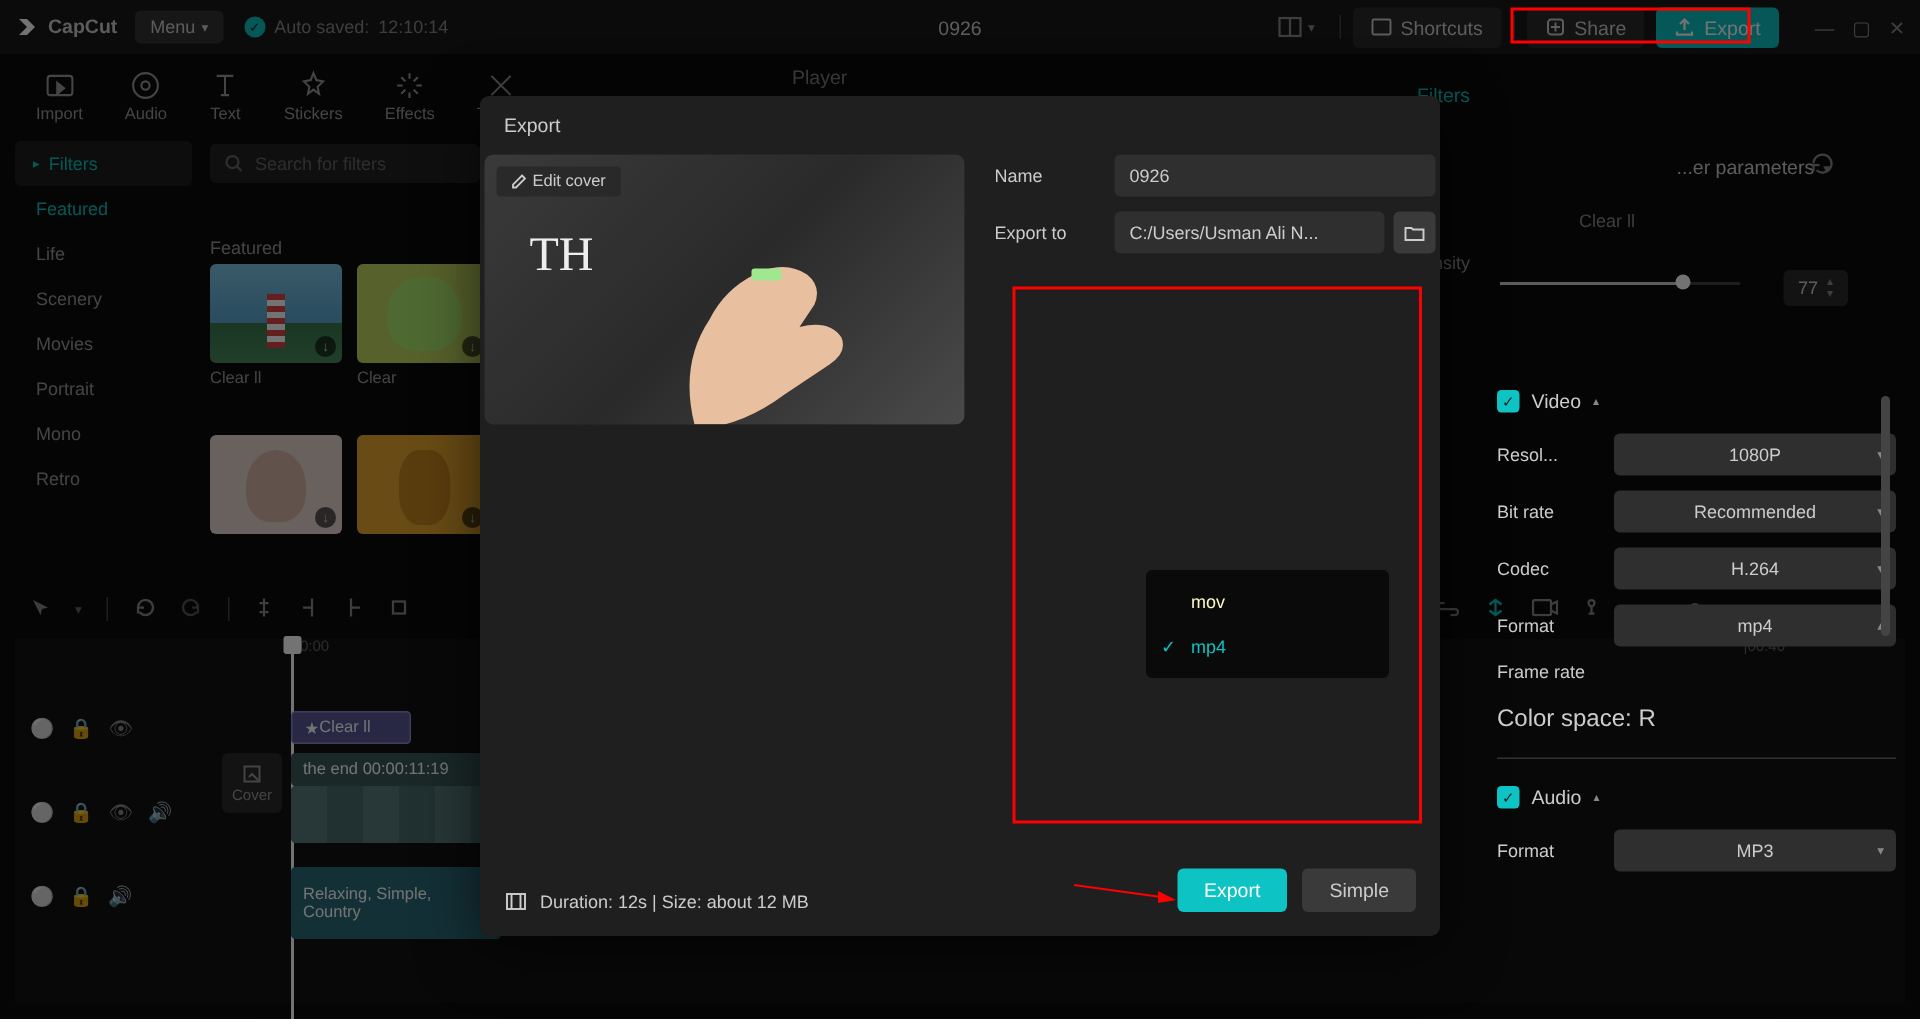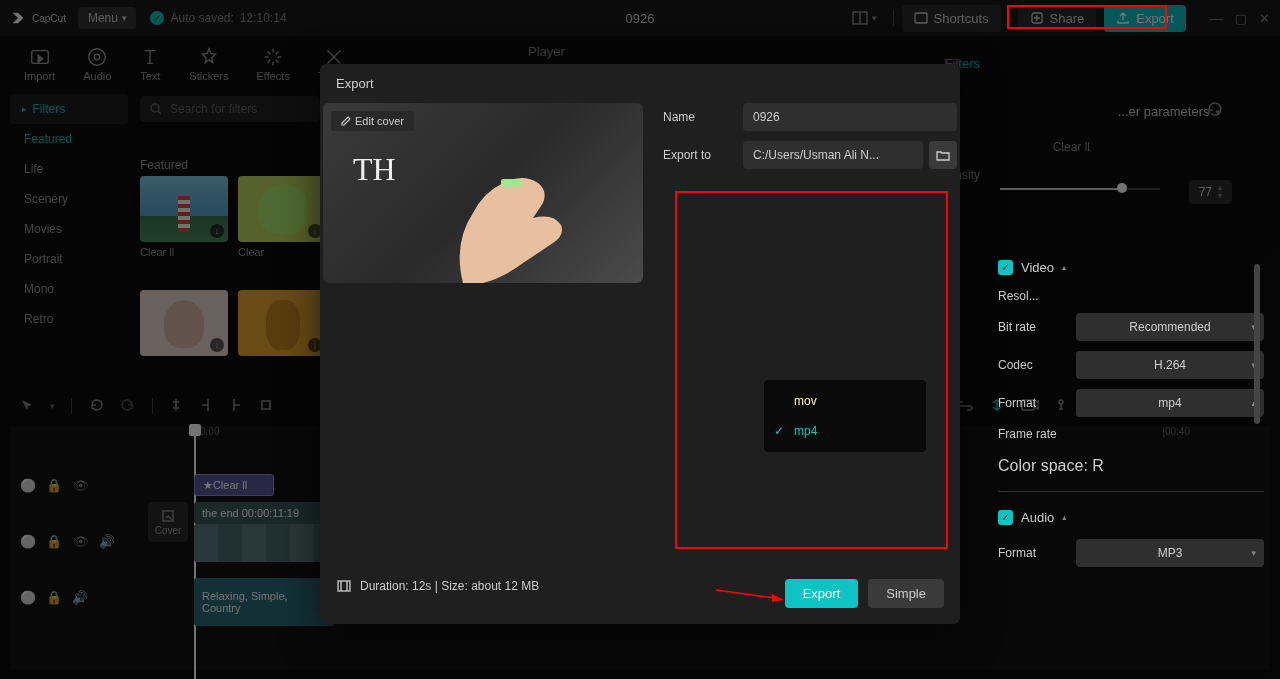--- a/index.html
+++ b/index.html
@@ -1,18 +1,18 @@
 <!DOCTYPE html>
 <html><head>
 <meta charset="utf-8">
 <style>
 *{margin:0;padding:0;box-sizing:border-box;font-family:-apple-system,BlinkMacSystemFont,"Segoe UI",sans-serif}
 body{background:#0d0d0d;width:1280px;height:679px;overflow:hidden;color:#ccc;font-size:13px;position:relative}
 .topbar{height:36px;display:flex;align-items:center;padding:0 10px;background:#1a1a1a}
-.logo{display:flex;align-items:center;gap:6px;color:#ccc;font-size:10px;font-weight:400}
+.logo{display:flex;gap:6px;color:#ccc;font-size:13px;font-weight:700}
 .logo-icon{width:16px;height:16px}
 .menu-btn{background:#333;color:#ccc;padding:4px 10px;border-radius:4px;margin-left:12px;display:flex;align-items:center;gap:4px;font-size:12px}
 .autosave{display:flex;align-items:center;gap:6px;margin-left:14px;color:#888;font-size:12px}
 .check-icon{width:14px;height:14px;background:#0ec3c3;border-radius:50%;display:flex;align-items:center;justify-content:center;color:#1a1a1a;font-size:9px}
 .project-name{position:absolute;left:50%;transform:translateX(-50%);color:#ccc;font-size:13px}
 .top-right{margin-left:auto;display:flex;align-items:center;gap:8px}
 .ratio-btn{padding:4px 8px;display:flex;align-items:center;gap:4px;color:#888}
 .divider{width:1px;height:16px;background:#444}
 .pill-btn{display:flex;align-items:center;gap:6px;padding:6px 12px;border-radius:4px;color:#ccc;font-size:13px;background:#2a2a2a}
 .pill-btn.export{background:#0ec3c3;color:#fff;font-weight:500}
@@ -74,21 +74,21 @@
 .setting-label{width:78px;color:#ccc;font-size:12px}
 .dropdown{flex:1;background:#2f2f2f;padding:7px 12px;border-radius:4px;color:#ccc;font-size:12px;display:flex;align-items:center;justify-content:center;position:relative;font-weight:500}
 .dropdown .chev{position:absolute;right:8px;color:#888;font-size:9px}
 .color-space{color:#ccc;font-size:16px;margin-bottom:16px;margin-top:16px}
 .scroll-track{position:absolute;top:200px;left:934px;width:6px;height:230px;background:transparent}
 .scroll-thumb{position:absolute;top:0;width:6px;height:160px;background:#444;border-radius:3px}
 .fmt-dropdown{position:absolute;top:380px;left:764px;width:162px;background:#0a0a0a;border-radius:4px;padding:6px 0;z-index:20}
 .fmt-opt{padding:8px 30px;color:#fef9c3;font-size:12px;position:relative}
 .fmt-opt.sel{color:#0ec3c3}
 .fmt-opt.sel:before{content:"✓";position:absolute;left:10px;color:#0ec3c3}
-.dlg-footer{position:absolute;bottom:16px;left:16px;right:16px;display:flex;align-items:flex-start}
+.dlg-footer{position:absolute;bottom:16px;left:16px;right:16px;display:flex;align-items:flex-end}
 .duration-info{display:flex;align-items:center;gap:8px;color:#ccc;font-size:12px}
 .footer-btns{margin-left:auto;display:flex;gap:10px}
 .btn{padding:7px 18px;border-radius:4px;font-size:13px;border:none}
 .btn.primary{background:#0ec3c3;color:#fff;font-weight:500}
 .btn.secondary{background:#3a3a3a;color:#ccc}
 .arrow{position:absolute;top:586px;left:714px;width:70px;height:16px;z-index:25;pointer-events:none}
 </style>
 </head>
 <body>
 
@@ -394,20 +394,24 @@
   </div>
 
   <div class="export-settings">
     <div class="section-header">
       <span class="chk">✓</span>
       <span>Video</span>
       <span style="font-size:8px;color:#888">▴</span>
     </div>
     <div class="setting-row">
       <div class="setting-label">Resol...</div>
+      <div class="dropdown">
+          <span>1080P</span>
+          <span class="chev">▾</span>
+        </div>
     </div>
     <div class="setting-row">
       <div class="setting-label">Bit rate</div>
       <div class="dropdown">
           <span>Recommended</span>
           <span class="chev">▾</span>
         </div>
     </div>
     <div class="setting-row">
       <div class="setting-label">Codec</div>

